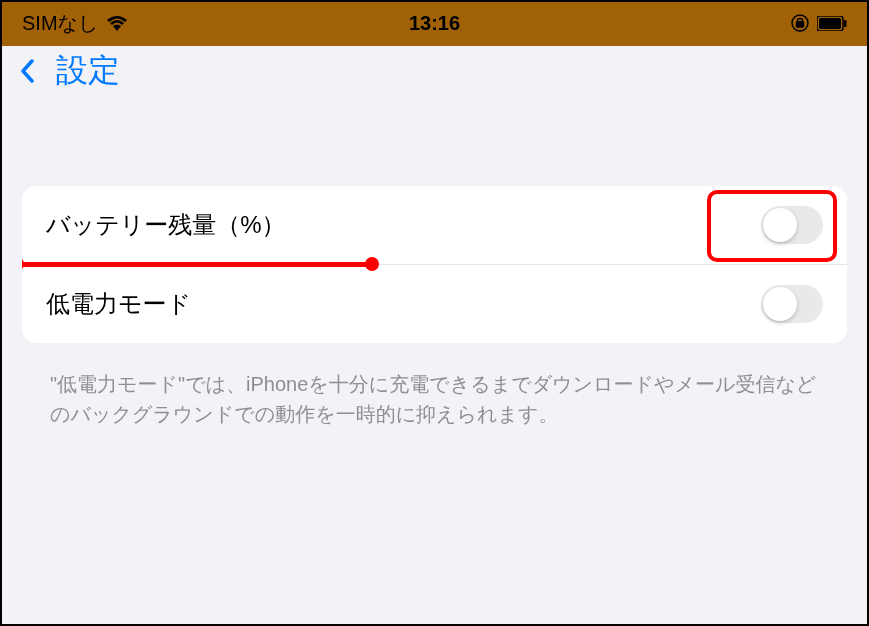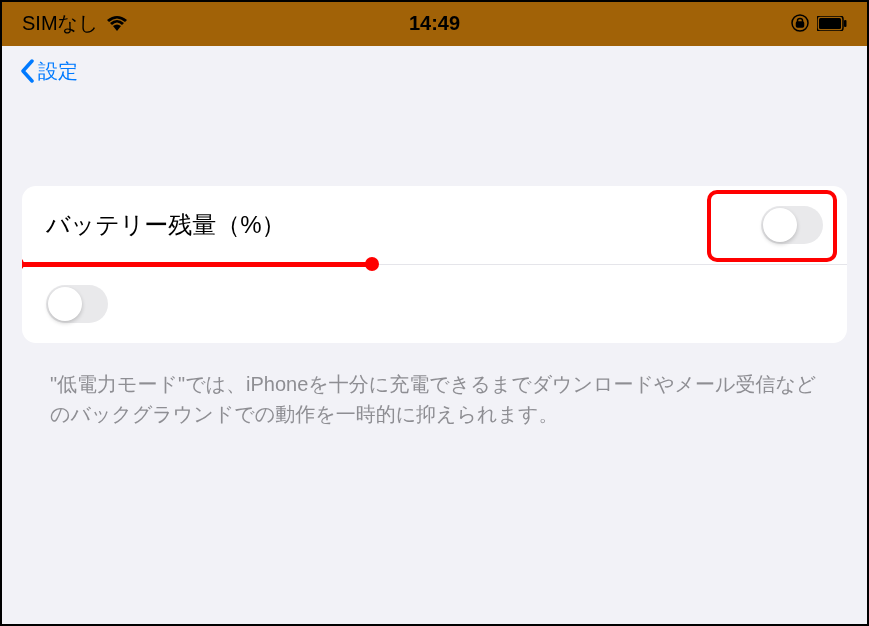--- a/index.html
+++ b/index.html
@@ -58,23 +58,23 @@
     .nav-bar {
       display: flex;
       align-items: center;
       padding: 8px 18px 18px 18px;
       position: relative;
       height: 60px;
     }
     .back-button {
       display: flex;
       align-items: center;
-      gap: 2px;
+      gap: 20px;
       color: #007aff;
-      font-size: 20px;
+      font-size: 32px;
       cursor: pointer;
       text-align: right;
     }
     .chevron-left {
       width: 16px;
       height: 24px;
     }
     .nav-title {
       position: absolute;
       left: 50%;
@@ -171,21 +171,21 @@
 </head>
 <body>
 
 <div class="status-bar">
   <div class="status-left">
     <span>SIMなし</span>
     <svg class="wifi-icon" viewBox="0 0 20 16" fill="#000">
       <path d="M10 16 L6 11 Q10 8 14 11 Z M3 8 Q10 2 17 8 L15 10 Q10 5 5 10 Z M0 5 Q10 -3 20 5 L18 7 Q10 0 2 7 Z"></path>
     </svg>
   </div>
-  <div class="status-center">14:49</div>
+  <div class="status-center">13:16</div>
   <div class="status-right">
     <svg class="lock-icon" viewBox="0 0 18 18" fill="none" stroke="#000" stroke-width="1.5">
       <circle cx="9" cy="9" r="8"></circle>
       <path d="M6.5 8 V6.5 Q6.5 4.5 9 4.5 Q11.5 4.5 11.5 6.5 V8" fill="none"></path>
       <rect x="5.5" y="8" width="7" height="5" rx="1" fill="#000"></rect>
     </svg>
     <svg class="battery-icon" viewBox="0 0 30 15">
       <rect x="0" y="0" width="26" height="15" rx="3" fill="none" stroke="#000" stroke-width="1.5"></rect>
       <rect x="2" y="2" width="22" height="11" rx="1.5" fill="#000"></rect>
       <rect x="27" y="4" width="2.5" height="7" rx="1" fill="#000"></rect>
@@ -206,20 +206,21 @@
   <div class="settings-group" style="position: relative;">
     <div class="settings-row">
       <span class="settings-label">バッテリー残量（%）</span>
       <div class="toggle">
         <div class="toggle-knob"></div>
       </div>
       <div class="highlight-box" style="top: 4px; right: 10px; width: 130px; height: 72px;"></div>
       <div class="underline-annotation" style="bottom: -3px; left: -5px; width: 355px;"></div>
     </div>
     <div class="settings-row">
+      <span class="settings-label">低電力モード</span>
       <div class="toggle">
         <div class="toggle-knob"></div>
       </div>
     </div>
   </div>
   <div class="footer-text">"低電力モード"では、iPhoneを十分に充電できるまでダウンロードやメール受信などのバックグラウンドでの動作を一時的に抑えられます。</div>
 
 </div>
 
 </body></html>

